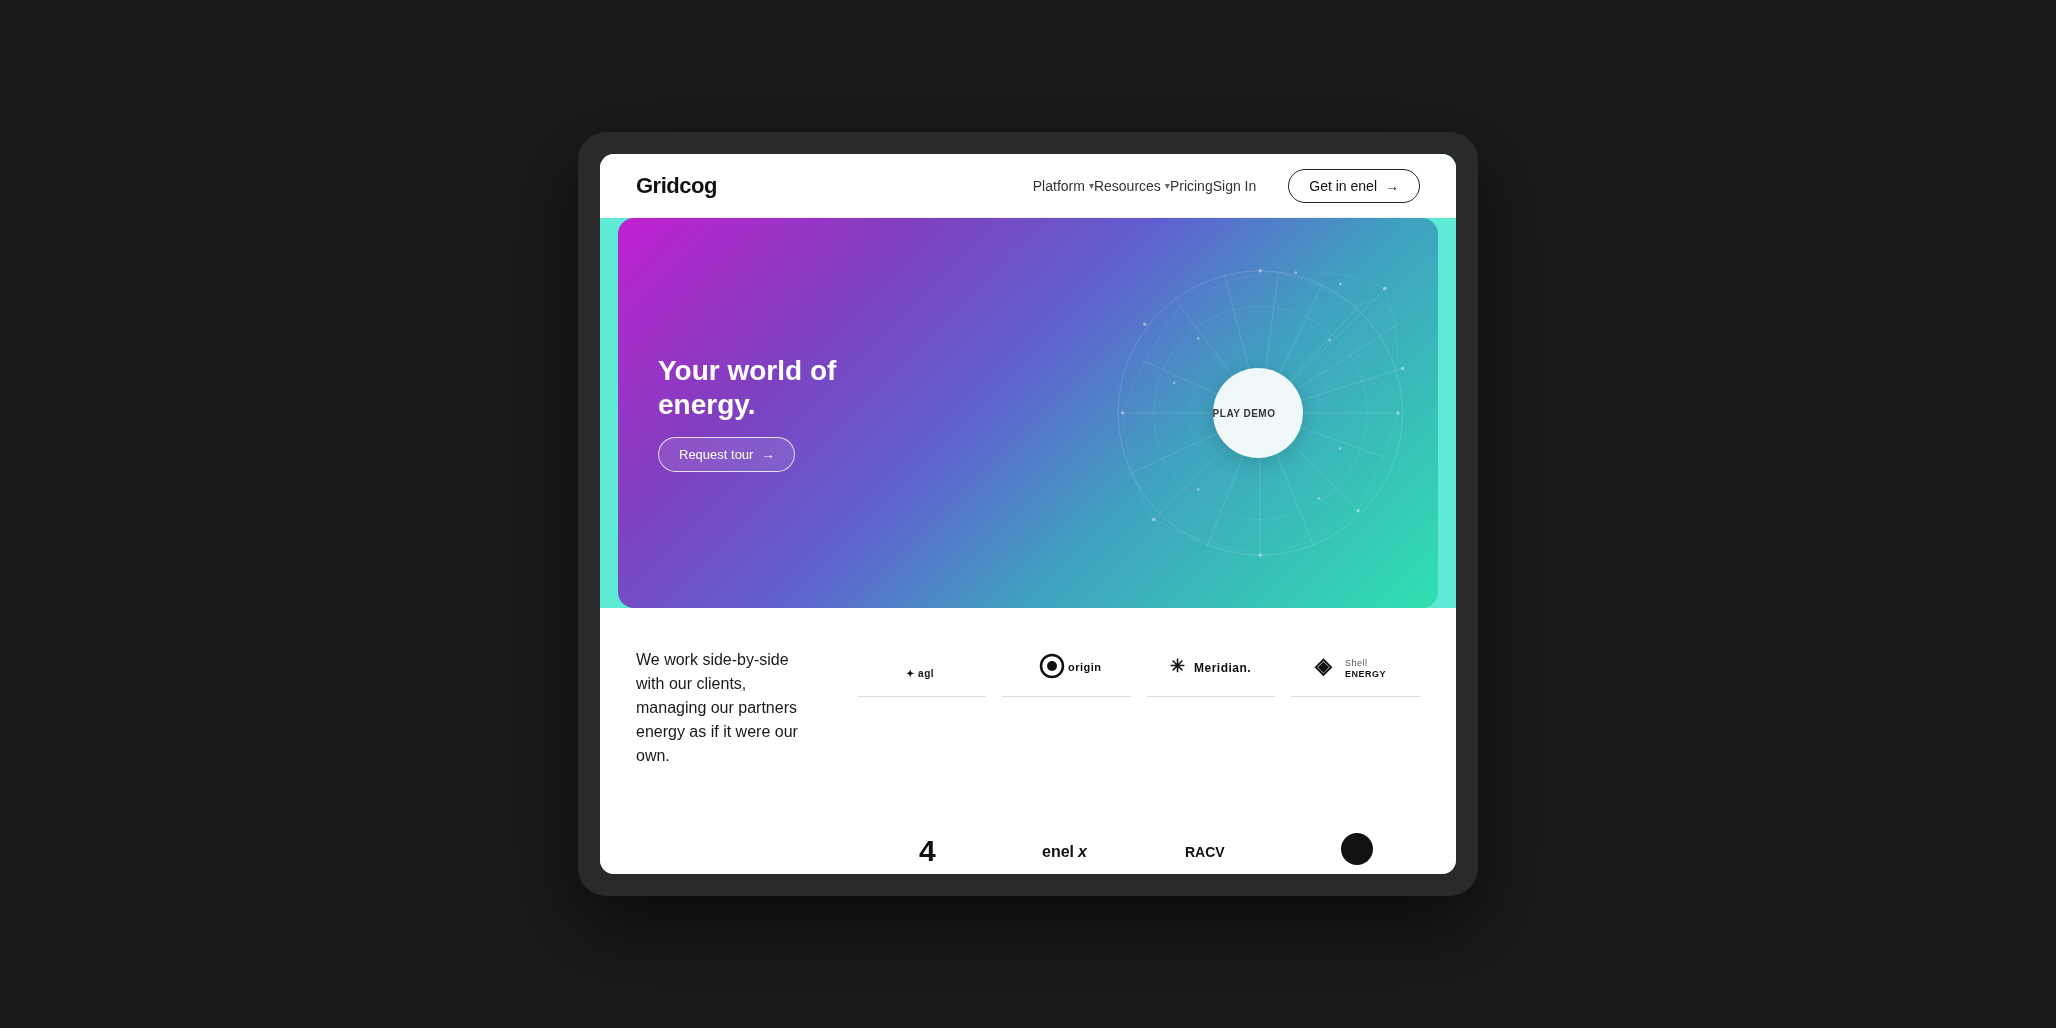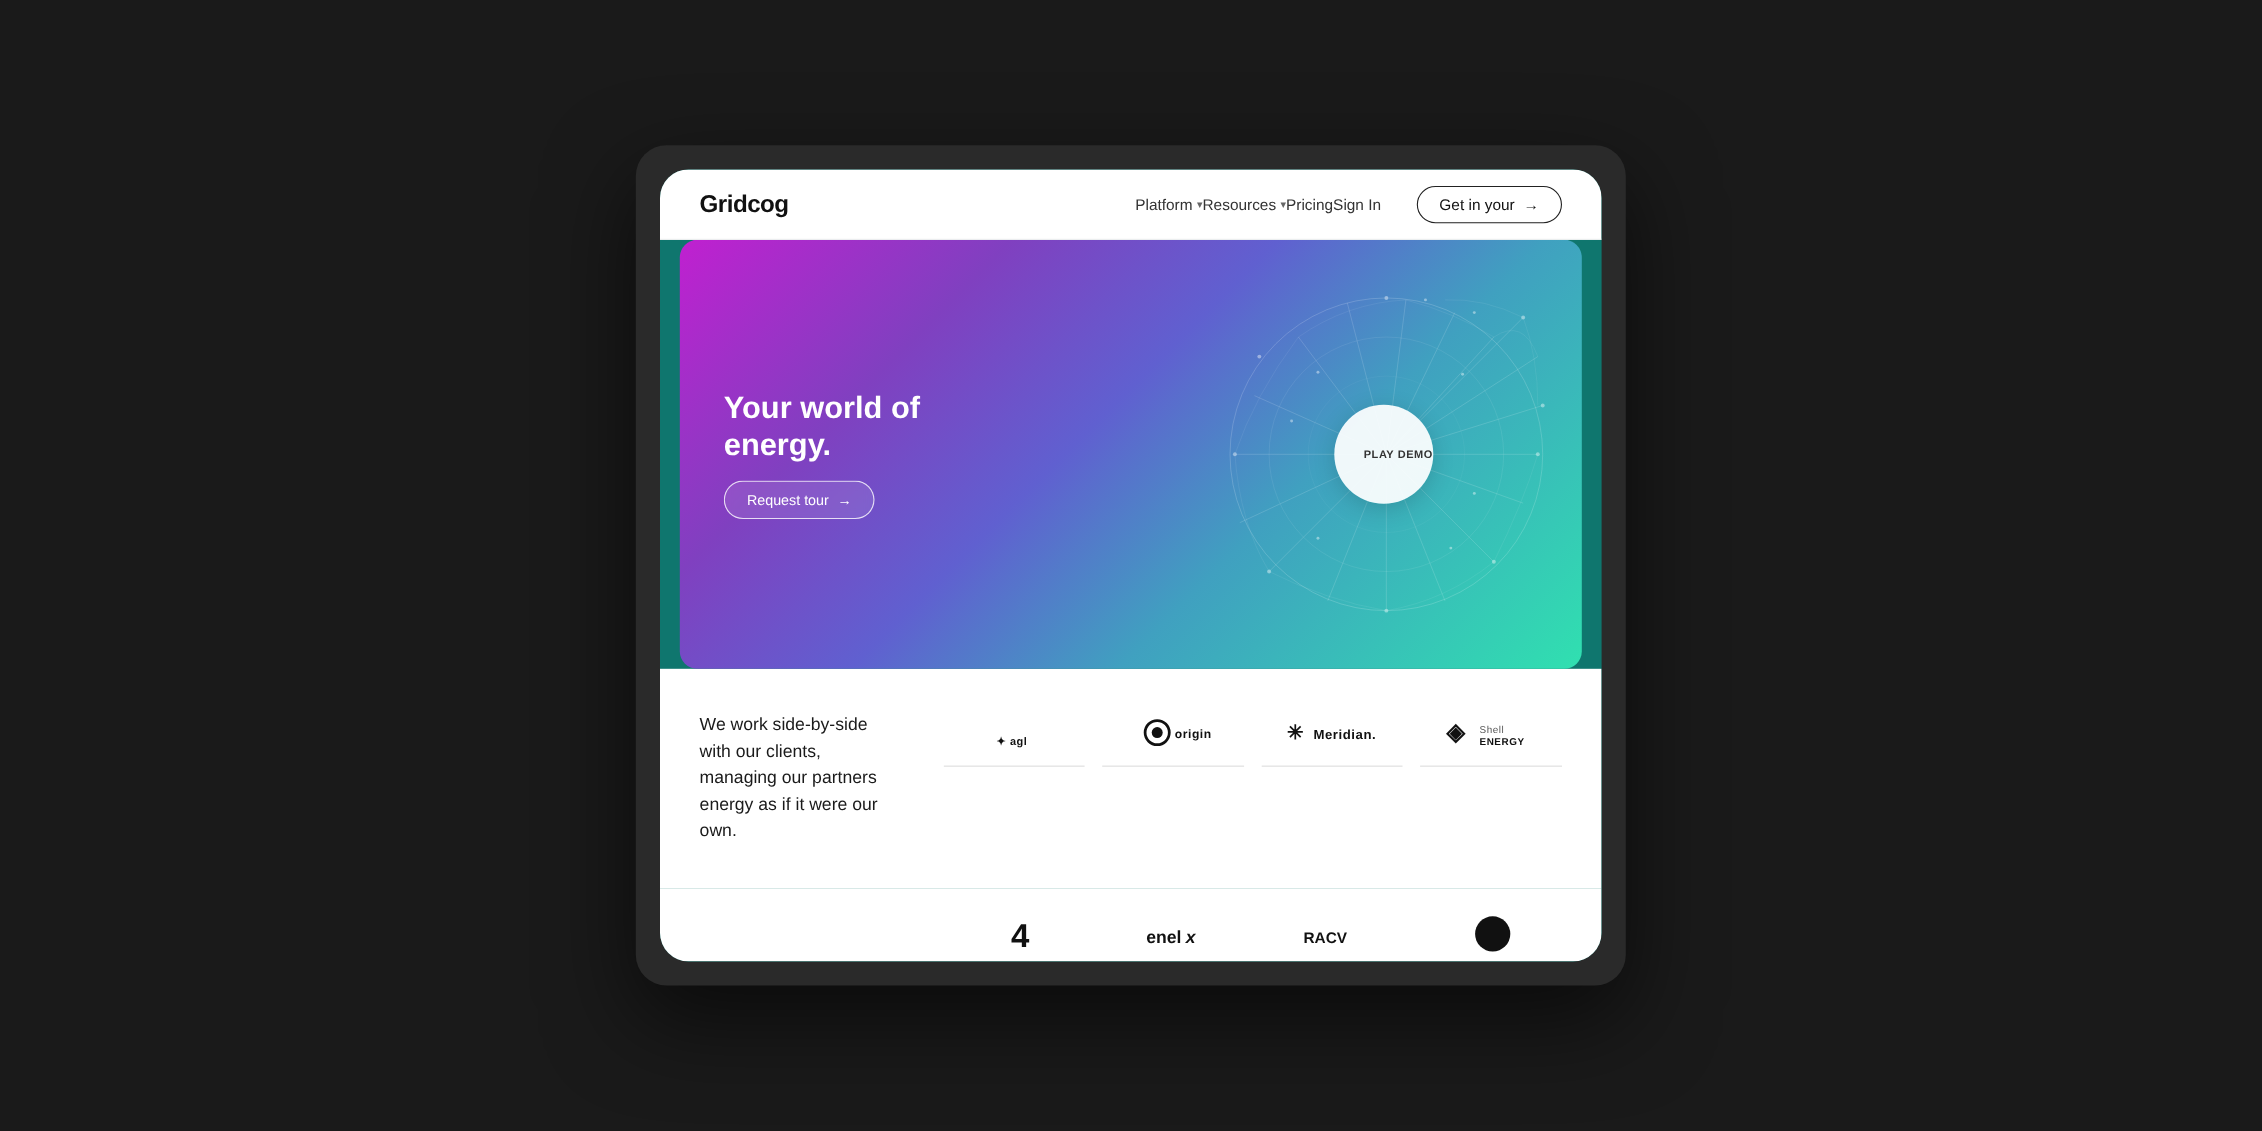--- a/index.html
+++ b/index.html
@@ -12,22 +12,22 @@
       font-family: -apple-system, BlinkMacSystemFont, 'Segoe UI', sans-serif;
     }
     .device-frame {
       width: 900px;
       background: #2a2a2a;
       border-radius: 28px;
       padding: 22px;
       box-shadow: 0 30px 80px rgba(0,0,0,0.6);
     }
     .browser-window {
-      background: #0f766e;
-      border-radius: 26px;
+      background: #5eead4;
+      border-radius: 14px;
       overflow: hidden;
     }
 
     
     .navbar {
       display: flex;
       align-items: center;
       padding: 0 36px;
       height: 64px;
       background: #fff;
@@ -138,21 +138,21 @@
       position: absolute;
       right: 22%;
       top: 50%;
       transform: translate(50%, -50%);
       width: 90px;
       height: 90px;
       background: rgba(255,255,255,0.92);
       border-radius: 50%;
       display: flex;
       align-items: center;
-      justify-content: flex-end;
+      justify-content: flex-start;
       cursor: pointer;
       z-index: 5;
       box-shadow: 0 4px 20px rgba(0,0,0,0.15);
     }
     .play-demo-text {
       font-size: 10px;
       font-weight: 600;
       color: #333;
       text-align: center;
       letter-spacing: 0.5px;
@@ -239,21 +239,21 @@
         </div>
         <div class="nav-link">
           <span>Pricing</span>
         </div>
         <div class="nav-link">
           <span>Sign In</span>
         </div>
       </div>
 
       <button class="get-in-touch-btn">
-        <span>Get in your</span>
+        <span>Get in enel</span>
         <span class="arrow">→</span>
       </button>
     </nav>
 
     <div class="hero">
       <div class="hero-content">
         <h1 class="hero-title">Your world of energy.</h1>
         <button class="request-tour-btn">
           <span>Request tour</span>
           <span>→</span>

